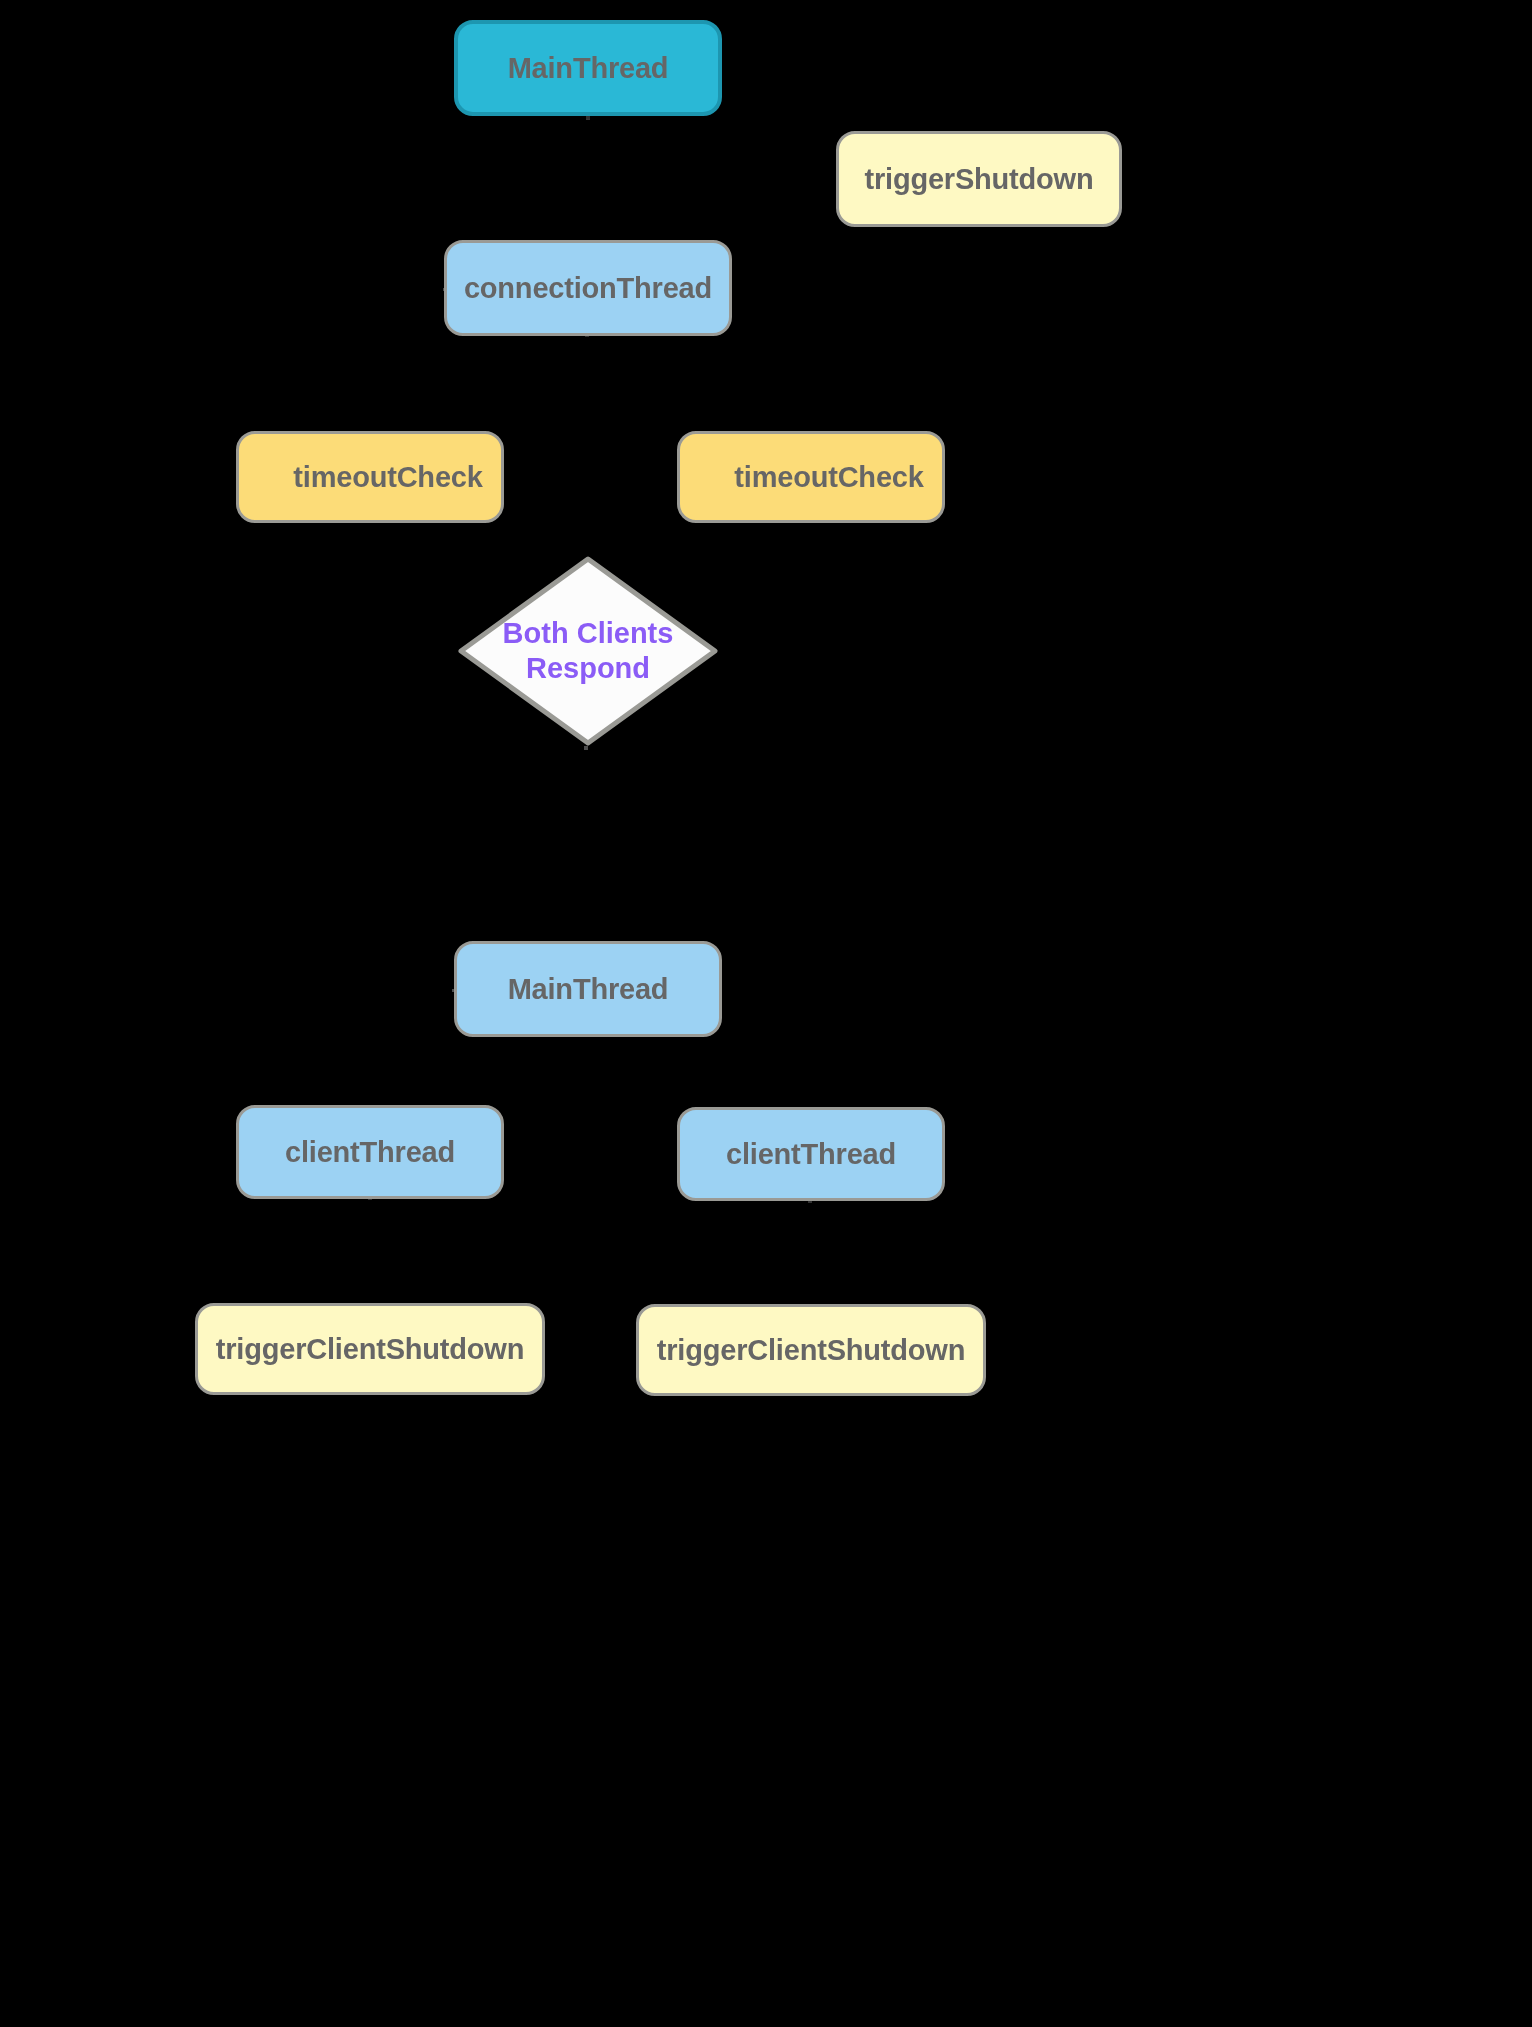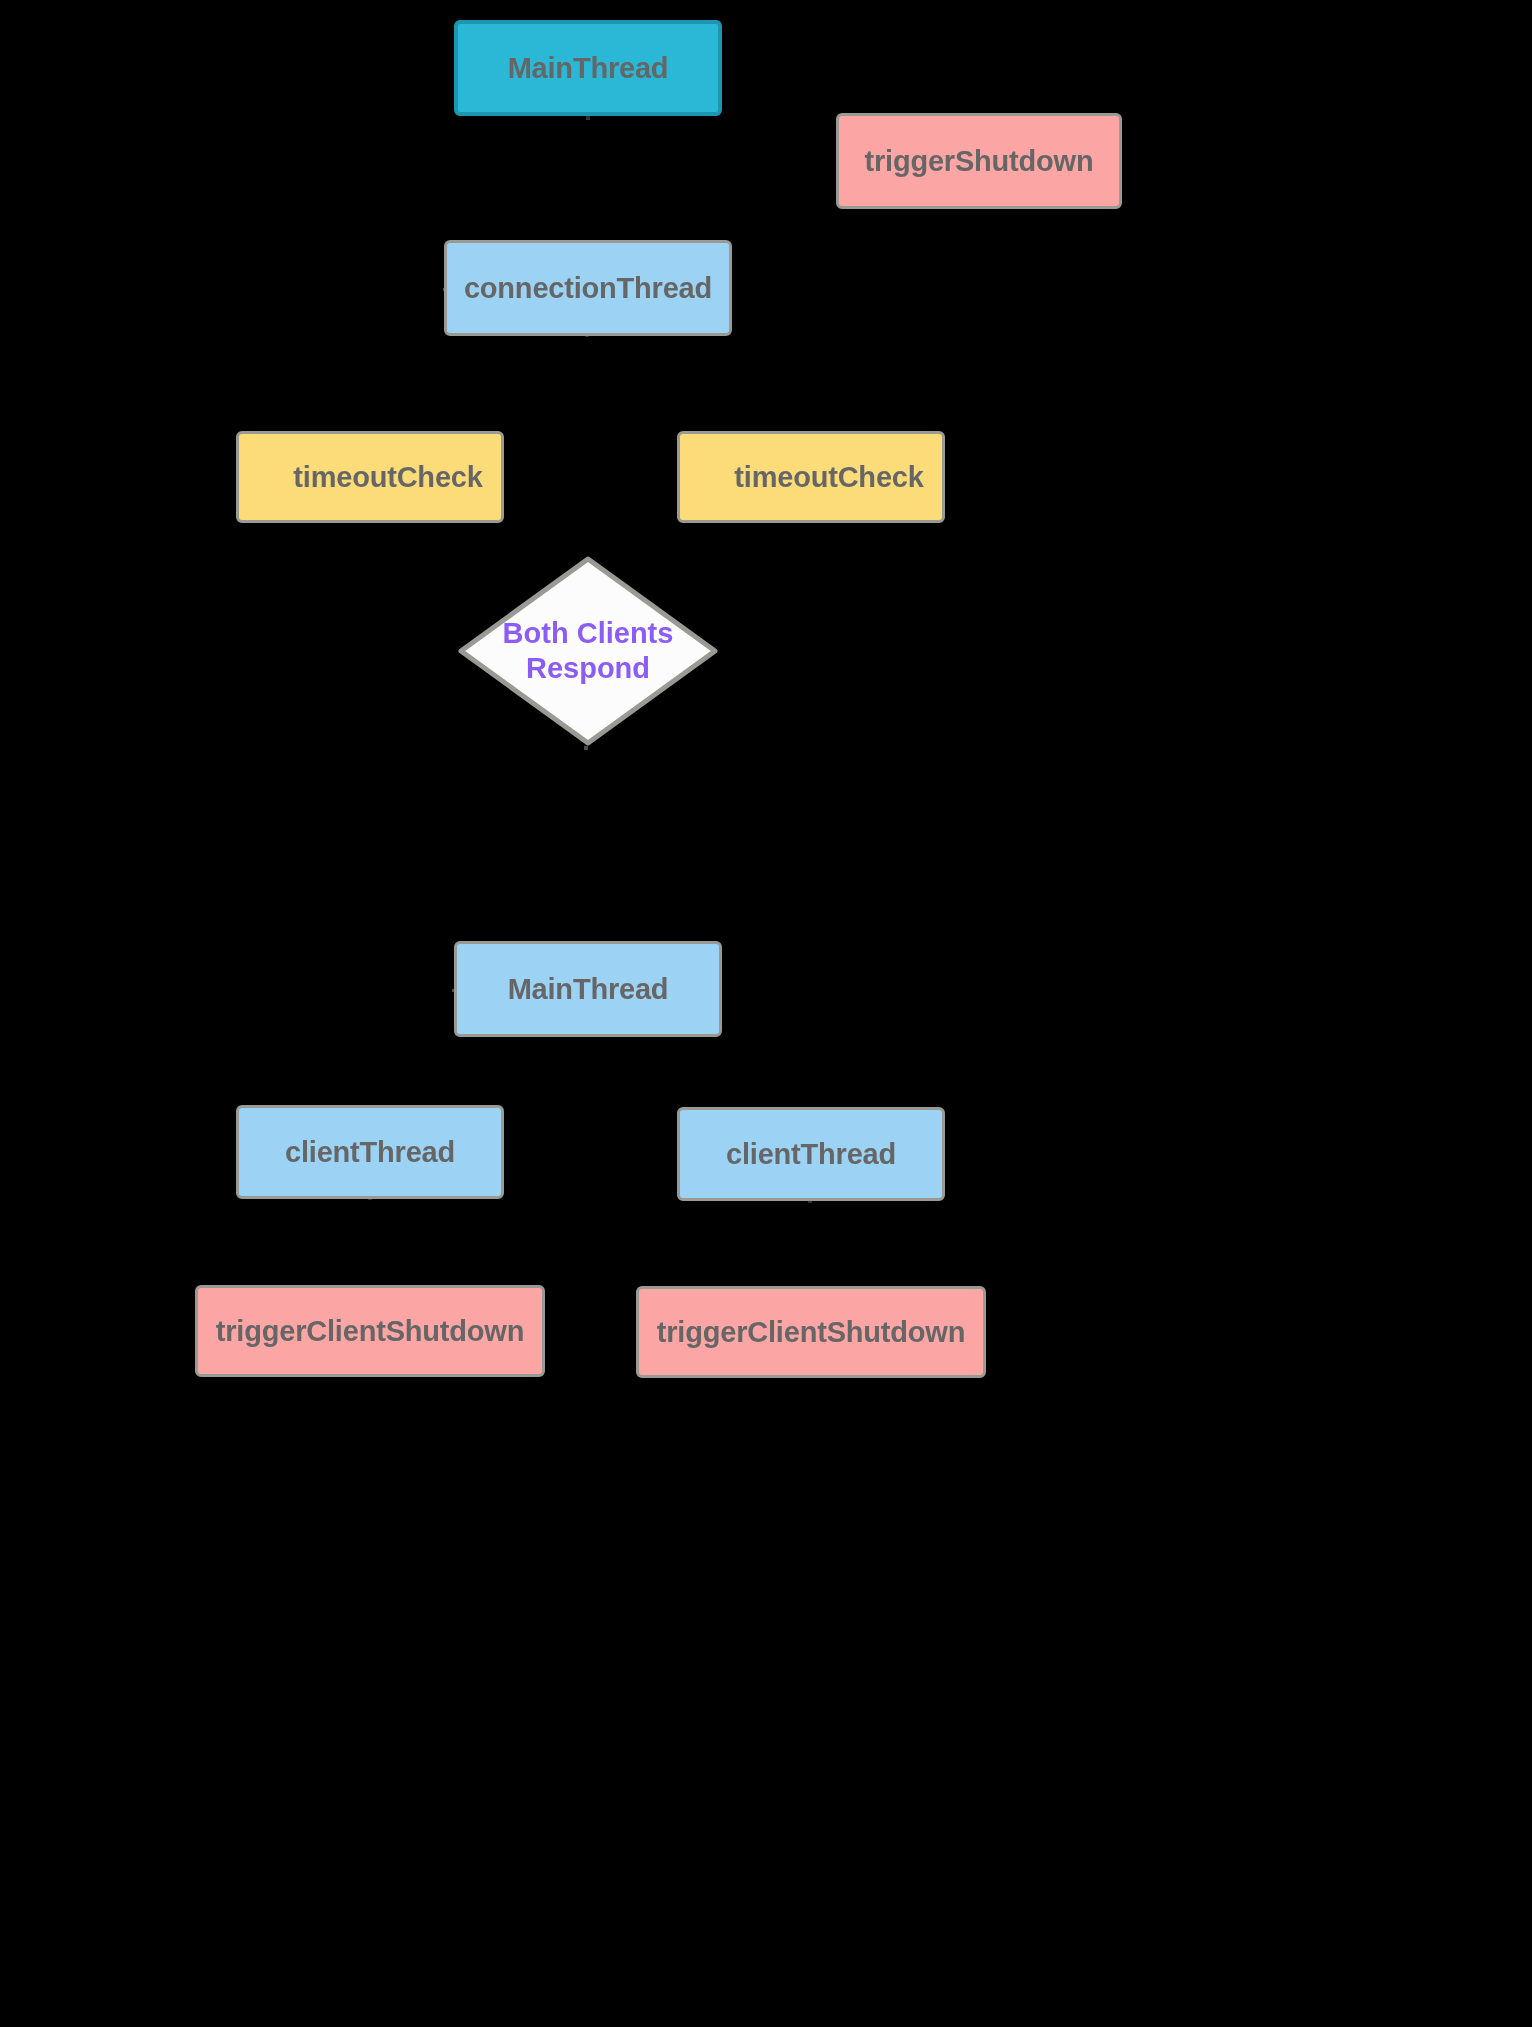--- a/index.html
+++ b/index.html
@@ -18,21 +18,21 @@
     background: #000000;
     overflow: hidden;
   }
   .node {
     position: absolute;
     box-sizing: border-box;
     display: flex;
     align-items: center;
     justify-content: center;
     text-align: center;
-    border-radius: 6px;
+    border-radius: 19px;
     border: 3px solid #8a8a8a;
     color: #666666;
     font-weight: bold;
     font-size: 29px;
     letter-spacing: -0.2px;
     line-height: 1.18;
     box-shadow: 2px 3px 2px rgba(0,0,0,0.35);
     user-select: none;
   }
   .node.main {
@@ -44,22 +44,23 @@
   .node.thread {
     background: #9CD2F3;
     border-color: #9a9a95;
   }
   .node.warn {
     background: #FCDC78;
     border-color: #9a9a95;
     padding-left: 36px;
   }
   .node.danger {
-    background: #fca5a5;
+    background: #fef9c3;
     border-color: #9a9a95;
+    margin-top: 18px;
   }
   .decision {
     position: absolute;
     box-sizing: border-box;
   }
   .decision svg {
     display: block;
     position: absolute;
     top: 0;
     left: 0;

